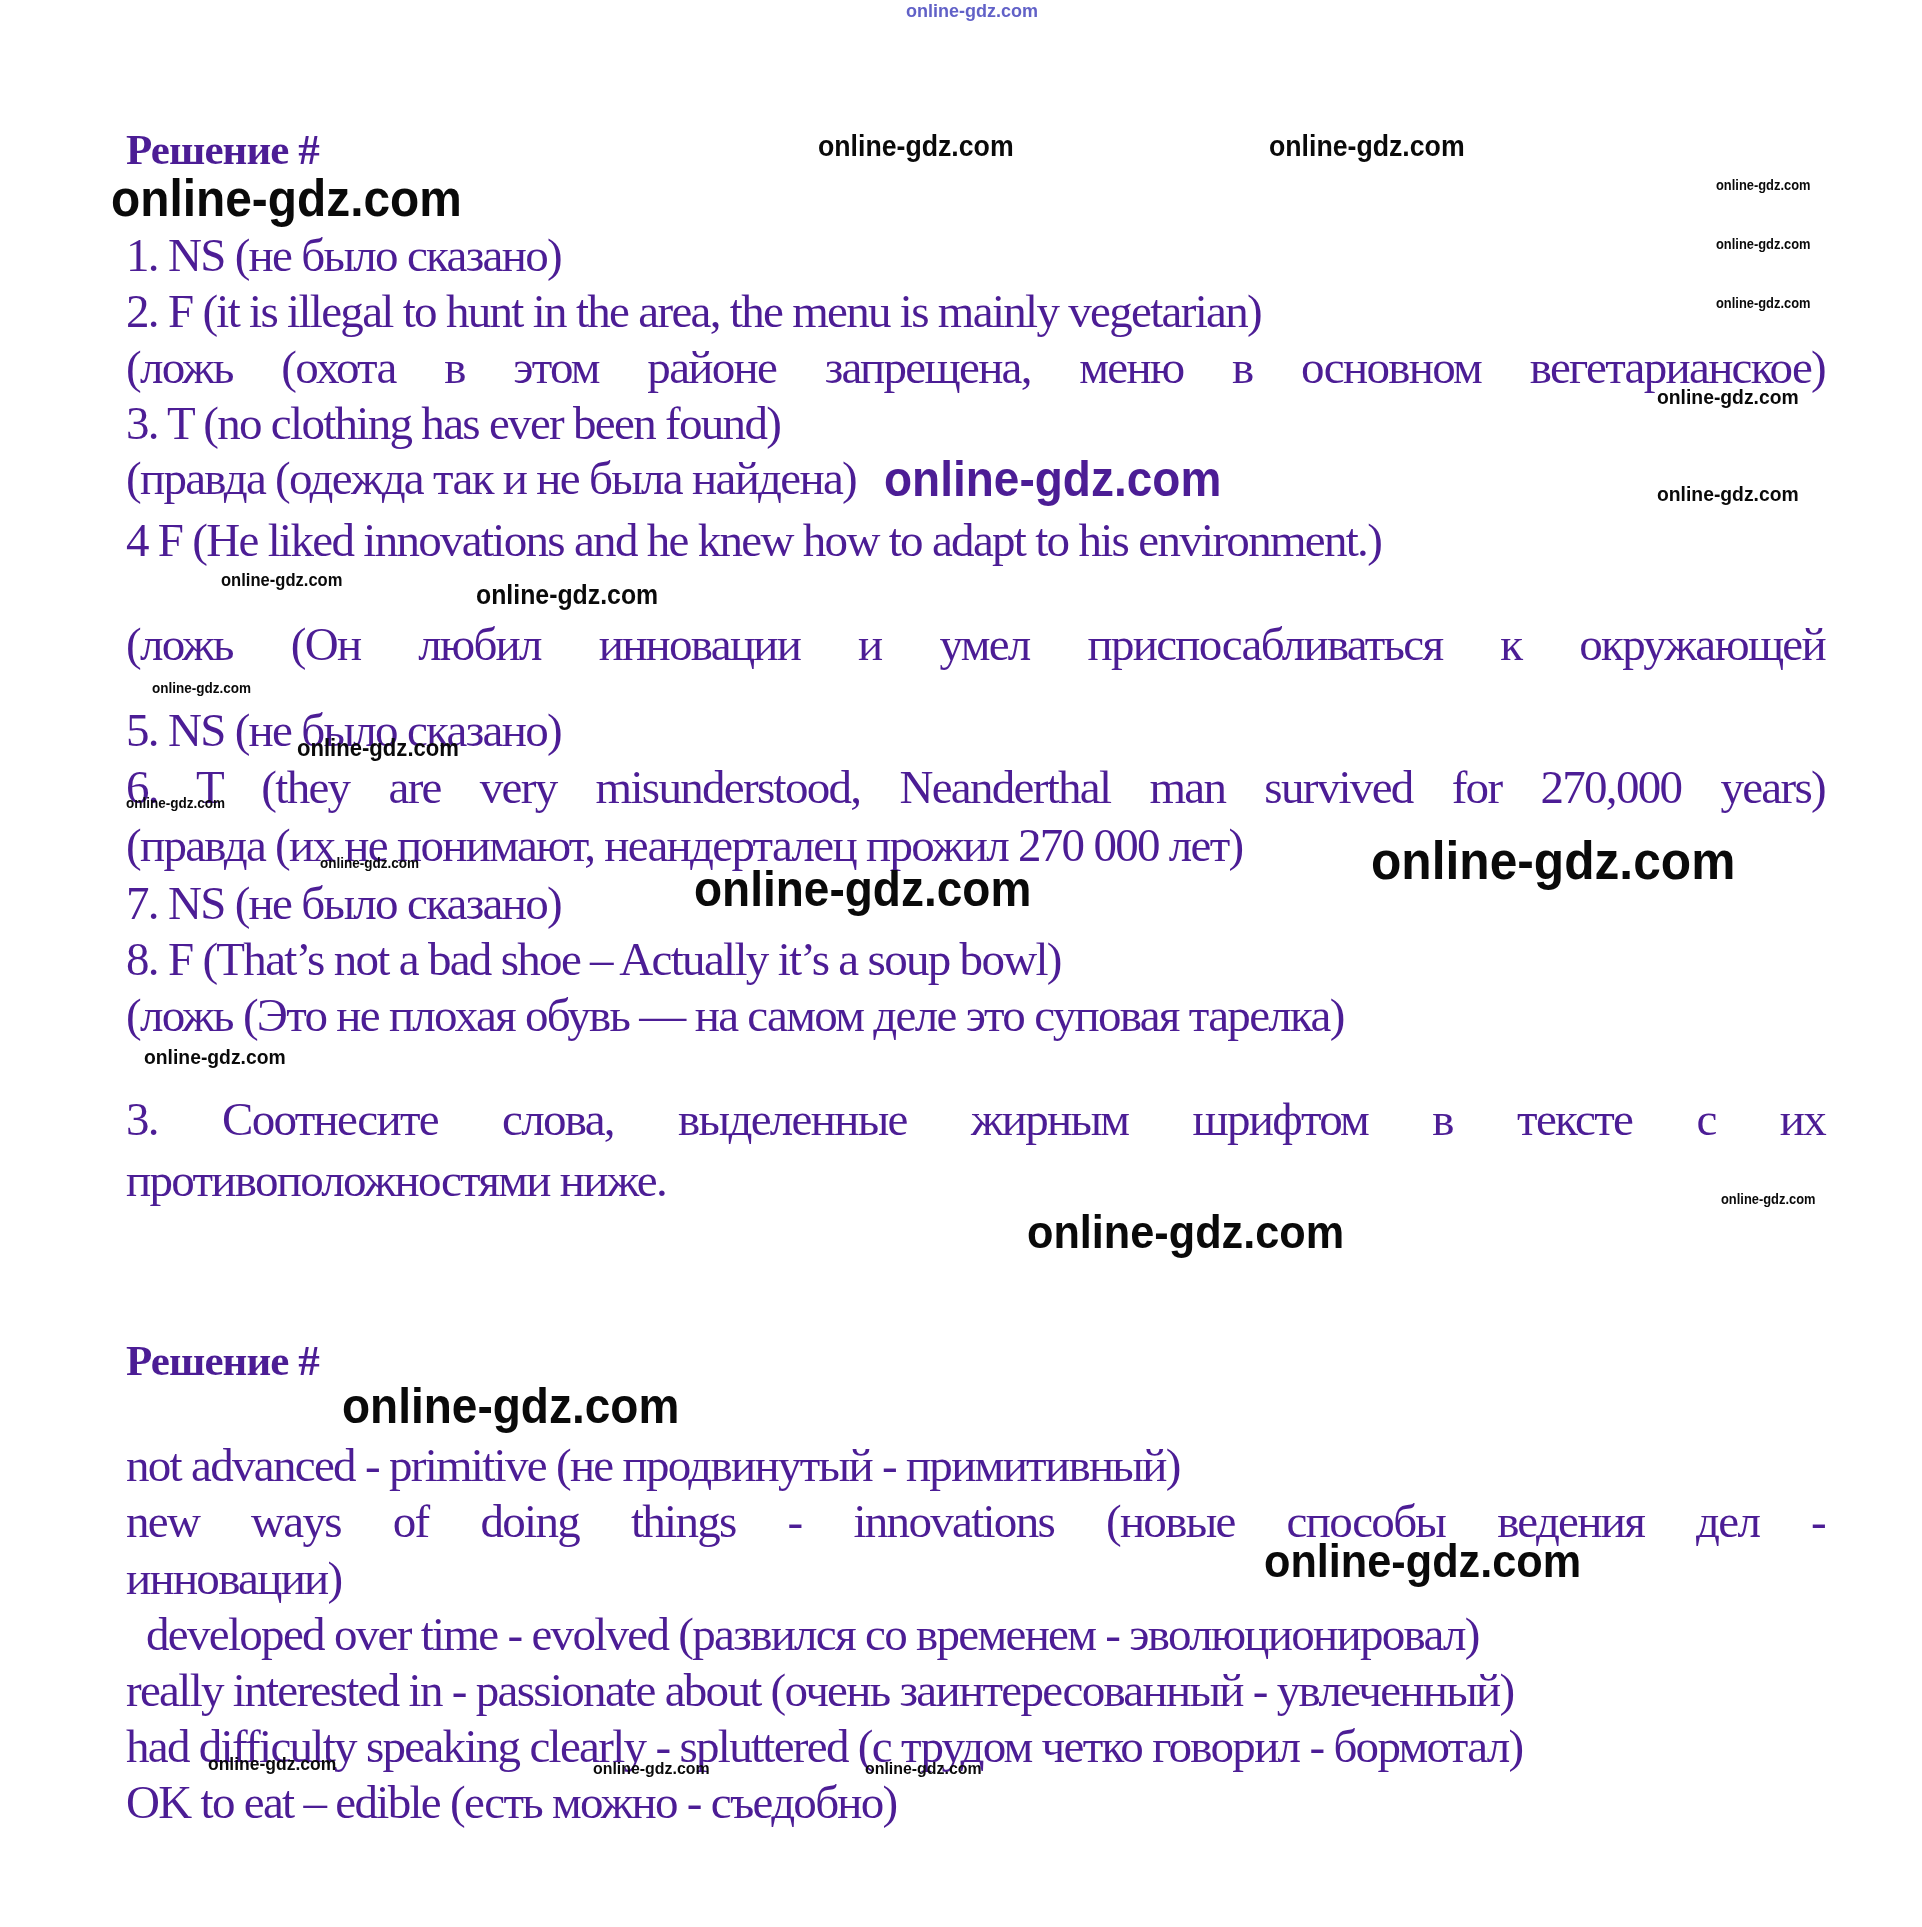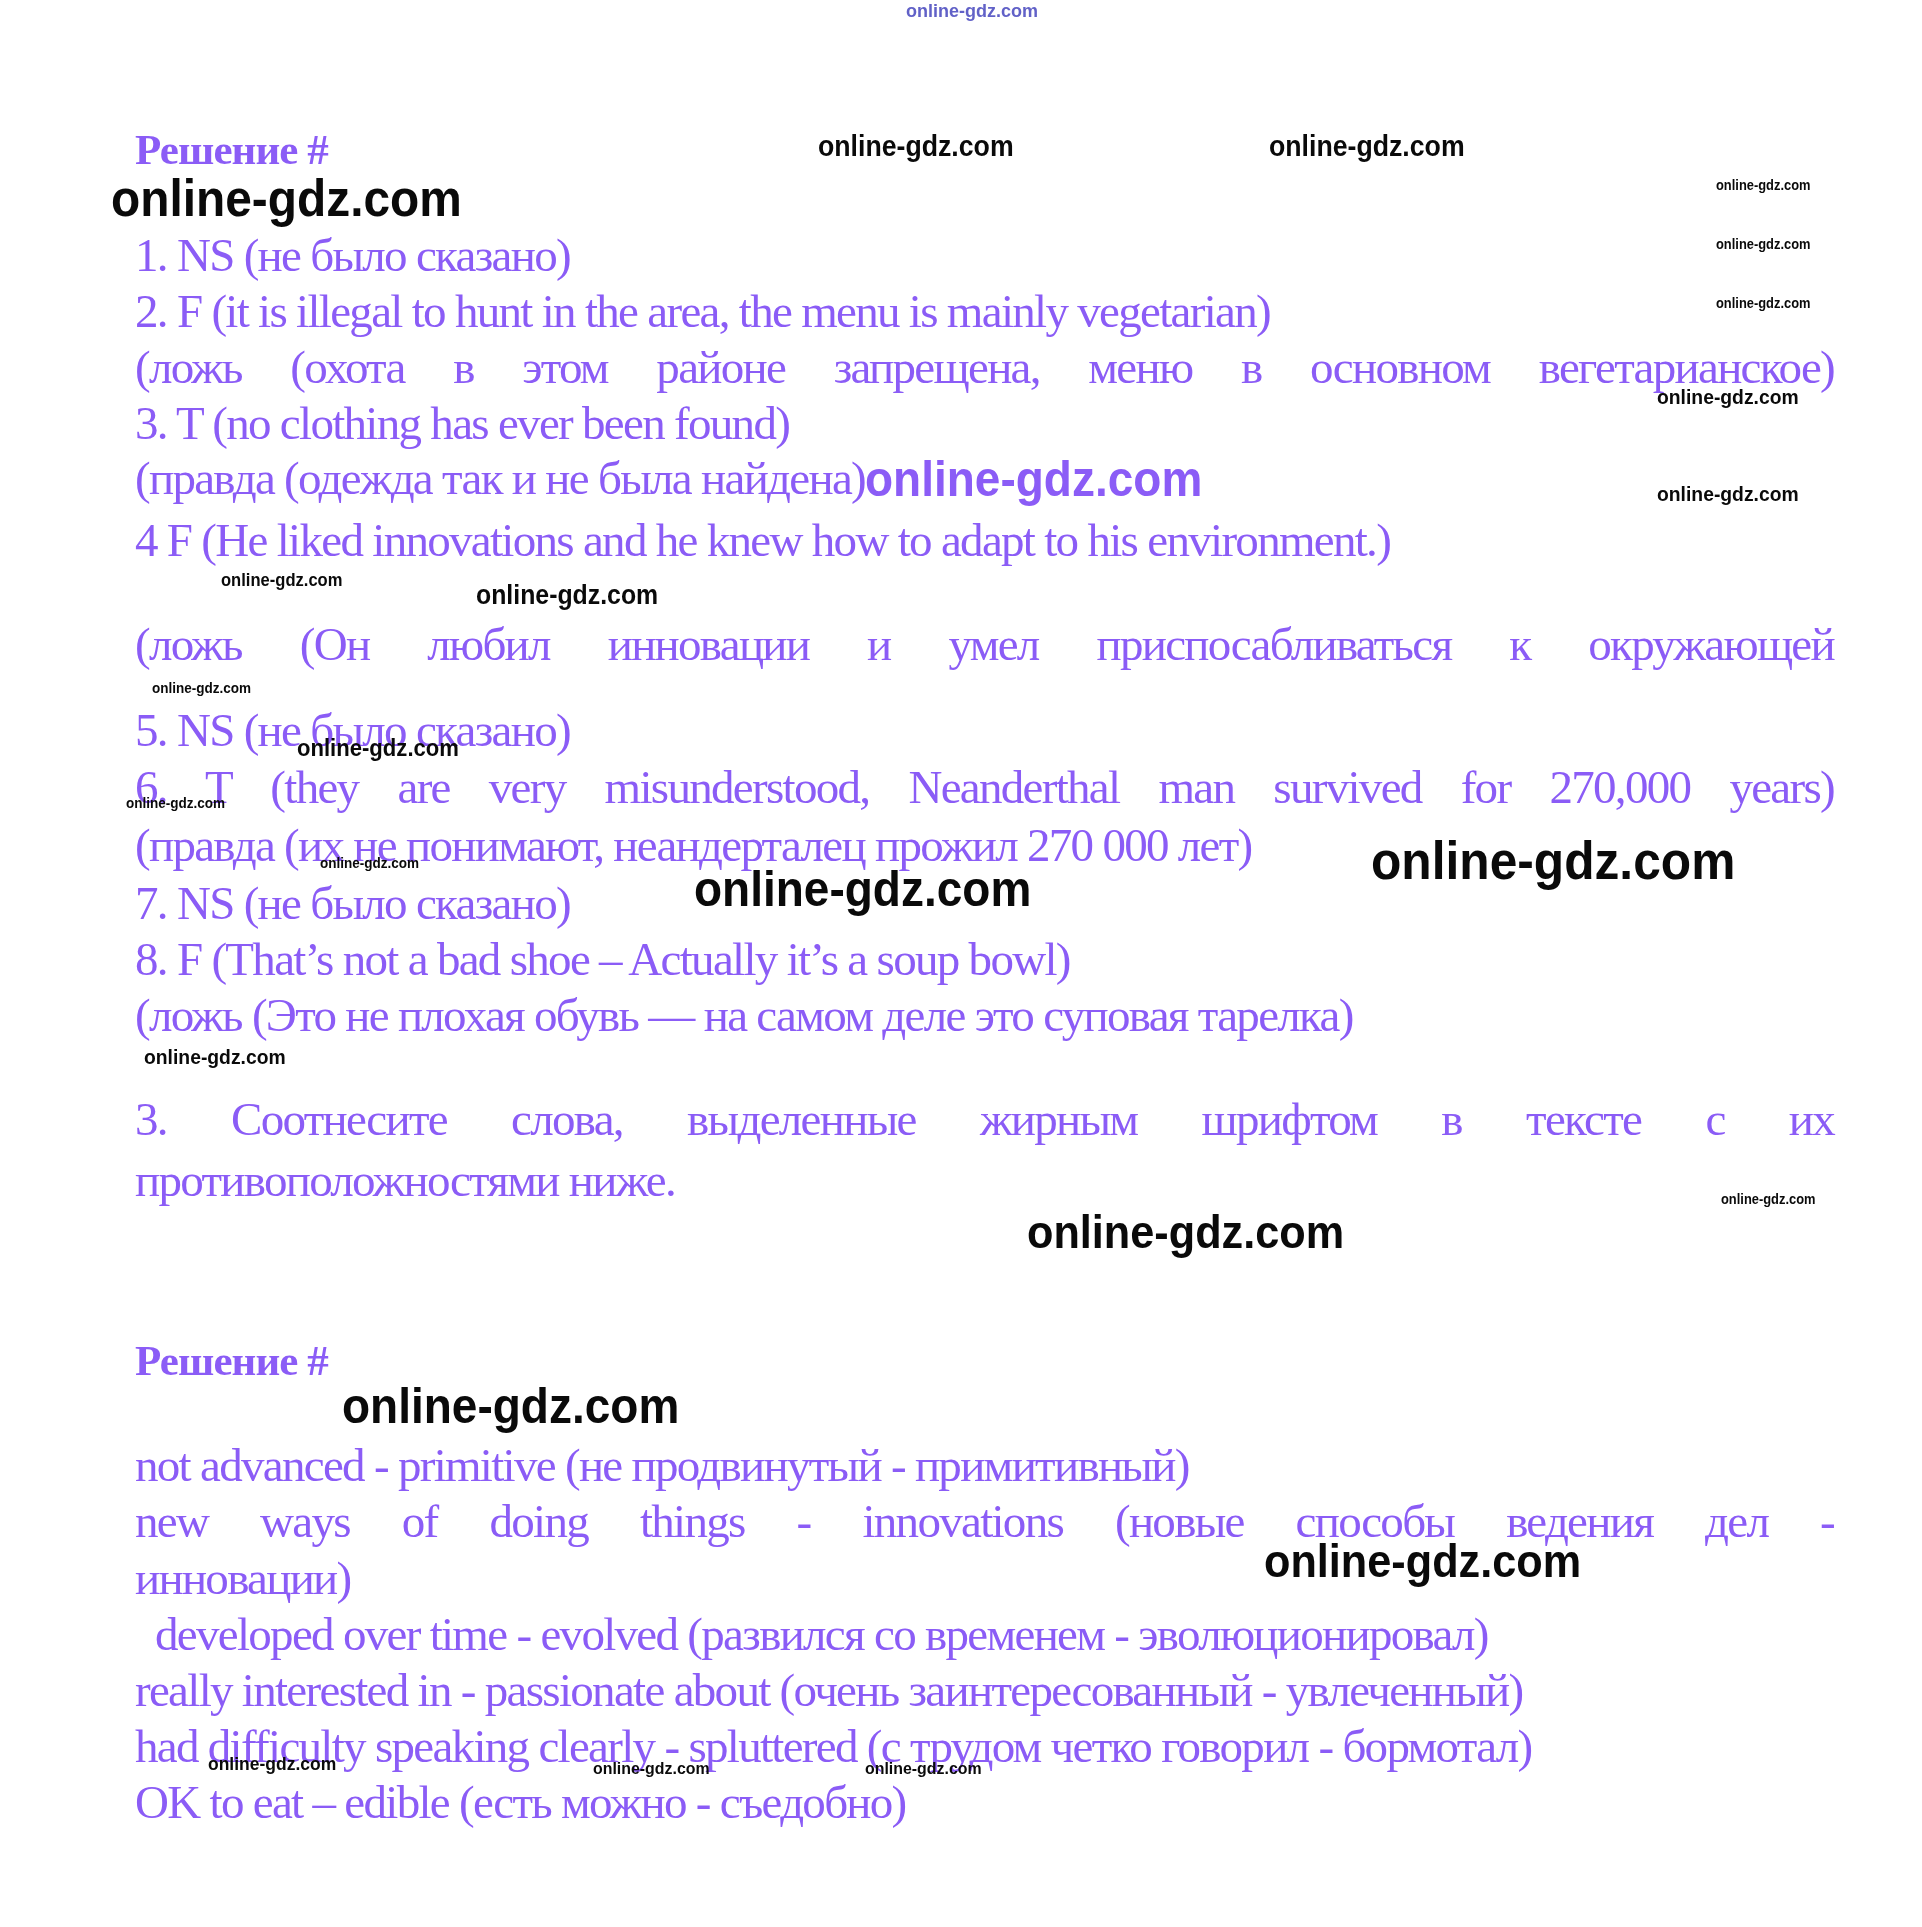--- a/index.html
+++ b/index.html
@@ -12,26 +12,26 @@
     width: 1922px;
     height: 1927px;
     background: #ffffff;
     color: #000000;
     font-family: "Liberation Serif", serif;
     overflow: hidden;
   }
   
   .tl {
     position: absolute;
-    left: 135px;
+    left: 126px;
     font-size: 47px;
     line-height: 57px;
     letter-spacing: -1.7px;
     white-space: nowrap;
-    color: #8b5cf6;
+    color: #4c1d95;
   }
   .just {
     white-space: normal;
     width: 1699px;
     text-align: justify;
     text-align-last: justify;
   }
   .head {
     font-weight: bold;
     font-size: 43px;
@@ -71,21 +71,21 @@
 
 <div class="page">
 
   <div class="tl head" style="top:121px;">Решение #</div>
 
   <div class="tl" style="top:227px;">1. NS (не было сказано)</div>
   <div class="tl" style="top:283px;">2. F (it is illegal to hunt in the area, the menu is mainly vegetarian)</div>
   <div class="tl just" style="top:339px;">(ложь (охота в этом районе запрещена, меню в основном вегетарианское)</div>
   <div class="tl" style="top:395px;">3. T (no clothing has ever been found)</div>
 
-  <div class="tl l5wrap" style="top:450px;">
+  <div class="tl l5wrap" style="top:450px;gap:28px;">
     <span>(правда (одежда так и не была найдена)</span>
     <span class="wm-inline l5wm">online-gdz.com</span>
   </div>
 
   <div class="tl" style="top:512px;">4 F (He liked innovations and he knew how to adapt to his environment.)</div>
   <div class="tl just" style="top:601px;margin-top:15px;">(ложь (Он любил инновации и умел приспосабливаться к окружающей</div>
 
 
   <div class="tl" style="top:702px;">5. NS (не было сказано)</div>
   <div class="tl just" style="top:759px;">6. T (they are very misunderstood, Neanderthal man survived for 270,000 years)</div>

